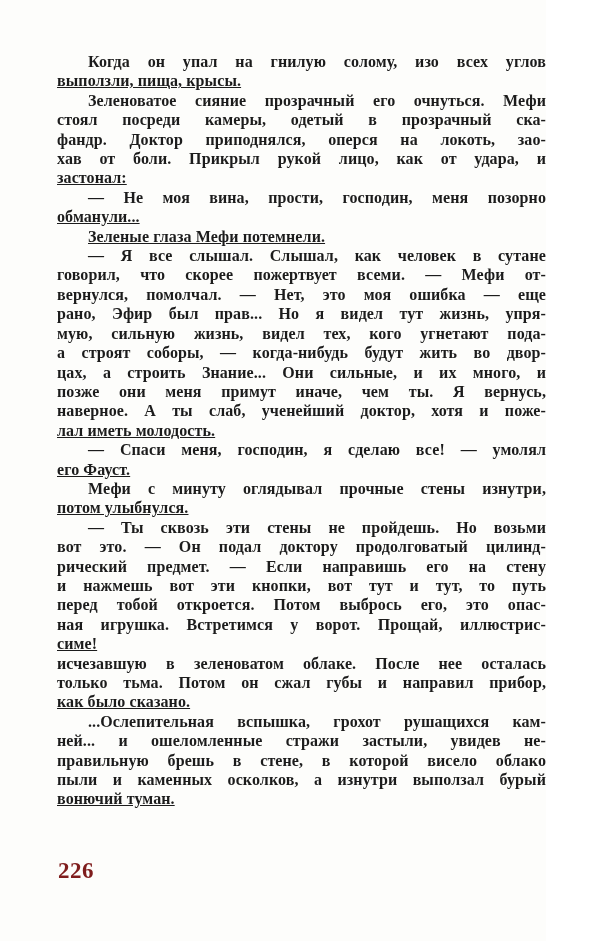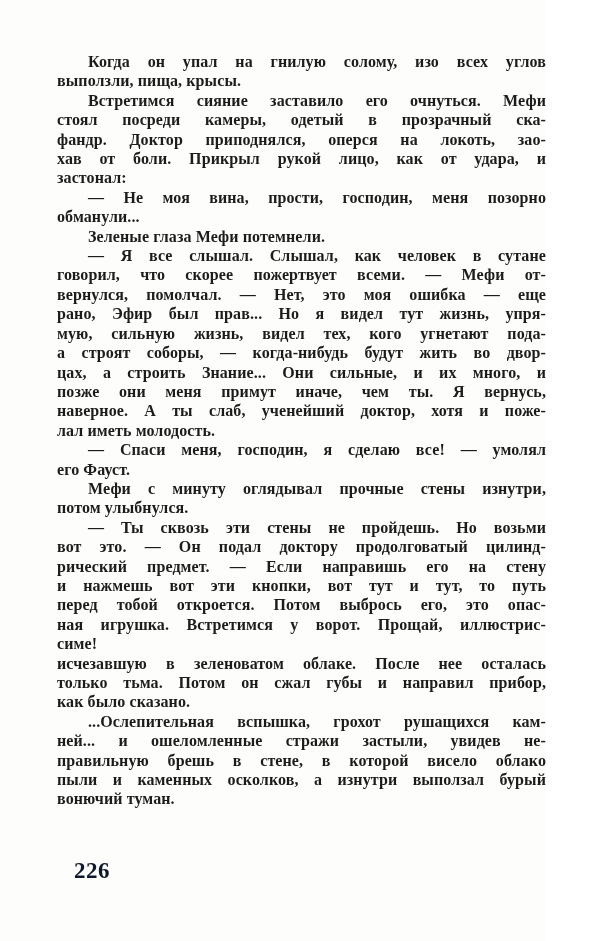--- a/index.html
+++ b/index.html
@@ -31,45 +31,46 @@
     padding: 0;
   }
   .line {
     text-align: justify;
     text-align-last: justify;
     white-space: normal;
   }
   .line.last {
     text-align: left;
     text-align-last: left;
+    text-decoration: underline;
   }
   .line.first {
     padding-left: 31px;
   }
   .page-number {
     position: absolute;
-    left: 74px;
+    left: 58px;
     top: 858px;
     font-size: 23px;
     font-weight: 700;
     letter-spacing: 0.5px;
-    color: #0f172a;
+    color: #7f1d1d;
   }
 </style>
 </head>
 <body>
 
 <div class="scan-page">
   <div class="text-block">
       <div class="paragraph">
         <div class="line first">Когда он упал на гнилую солому, изо всех углов</div>
         <div class="line last">выползли, пища, крысы.</div>
       </div>
       <div class="paragraph">
-        <div class="line first">Встретимся сияние заставило его очнуться. Мефи</div>
+        <div class="line first">Зеленоватое сияние прозрачный его очнуться. Мефи</div>
         <div class="line">стоял посреди камеры, одетый в прозрачный ска-</div>
         <div class="line">фандр. Доктор приподнялся, оперся на локоть, зао-</div>
         <div class="line">хав от боли. Прикрыл рукой лицо, как от удара, и</div>
         <div class="line last">застонал:</div>
       </div>
       <div class="paragraph">
         <div class="line first">— Не моя вина, прости, господин, меня позорно</div>
         <div class="line last">обманули...</div>
       </div>
       <div class="paragraph">

